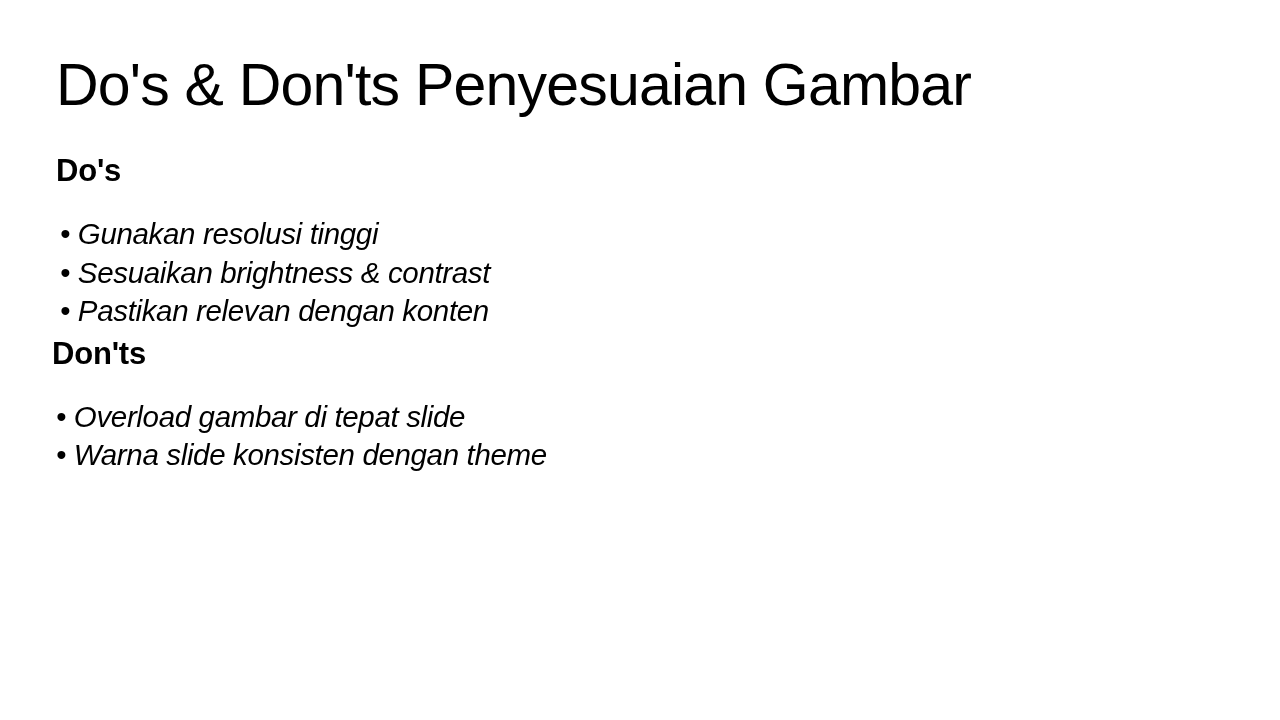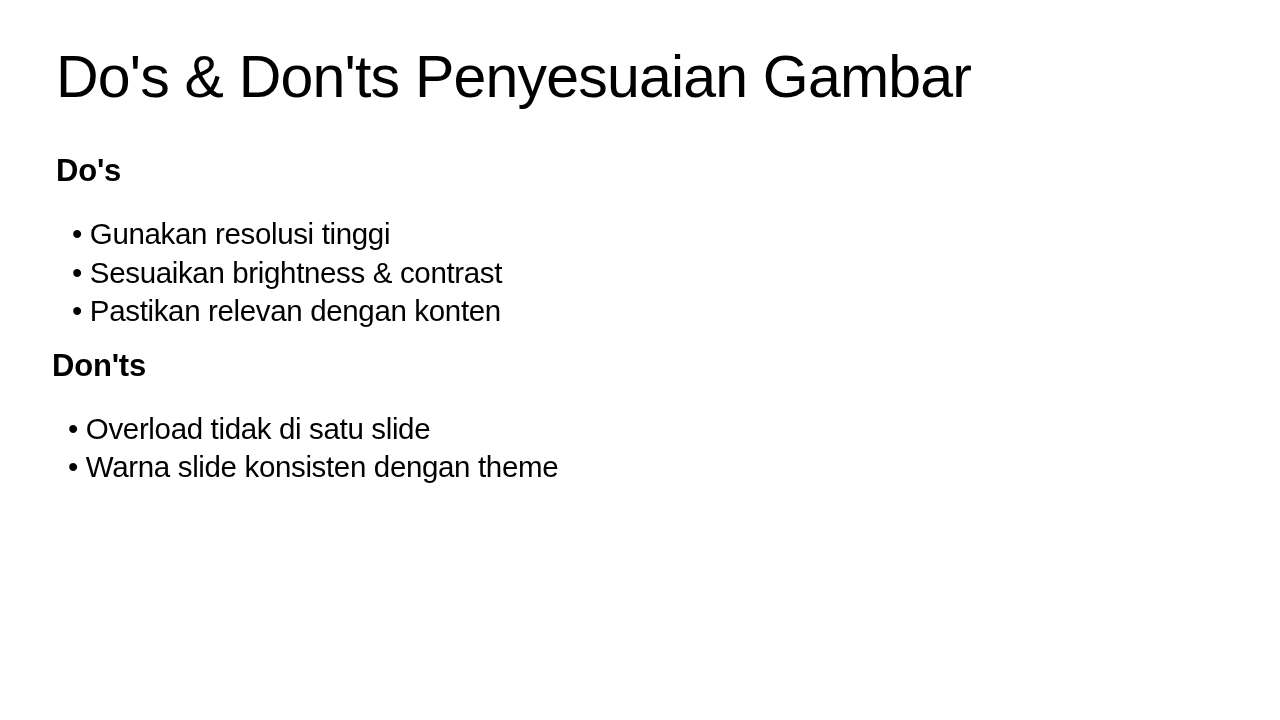--- a/index.html
+++ b/index.html
@@ -17,21 +17,21 @@
   .slide {
     position: relative;
     width: 1280px;
     height: 720px;
     background: #ffffff;
     box-sizing: border-box;
   }
   .slide-title {
     position: absolute;
     left: 56px;
-    top: 44px;
+    top: 52px;
     width: 1170px;
     font-size: 59px;
     font-weight: 400;
     line-height: 1.12;
     letter-spacing: -0.8px;
     color: #000000;
     white-space: nowrap;
   }
   .columns {
     position: absolute;
@@ -56,22 +56,23 @@
   .column-heading {
     font-size: 31px;
     font-weight: 700;
     line-height: 1.2;
     letter-spacing: -0.2px;
     margin: 0 0 26px 0;
     color: #000000;
   }
   .bullet-list {
     list-style: none;
-    margin: 16px;
+    margin: 4px;
     padding: 0;
+    font-style: italic;
   }
   .bullet-item {
     font-size: 29.5px;
     font-weight: 400;
     line-height: 38.5px;
     letter-spacing: -0.35px;
     color: #000000;
     text-indent: 0;
   }
   .bullet-glyph {
@@ -106,21 +107,21 @@
           <span class="bullet-text">Pastikan relevan dengan konten</span>
         </li>
       </ul>
     </div>
 
     <div class="column column-right">
       <div class="column-heading">Don'ts</div>
       <ul class="bullet-list">
         <li class="bullet-item">
           <span class="bullet-glyph">•</span>
-          <span class="bullet-text">Overload tidak di satu slide</span>
+          <span class="bullet-text">Overload gambar di tepat slide</span>
         </li>
         <li class="bullet-item">
           <span class="bullet-glyph">•</span>
           <span class="bullet-text">Warna slide konsisten dengan theme</span>
         </li>
       </ul>
     </div>
 
   </div>
 </div>

